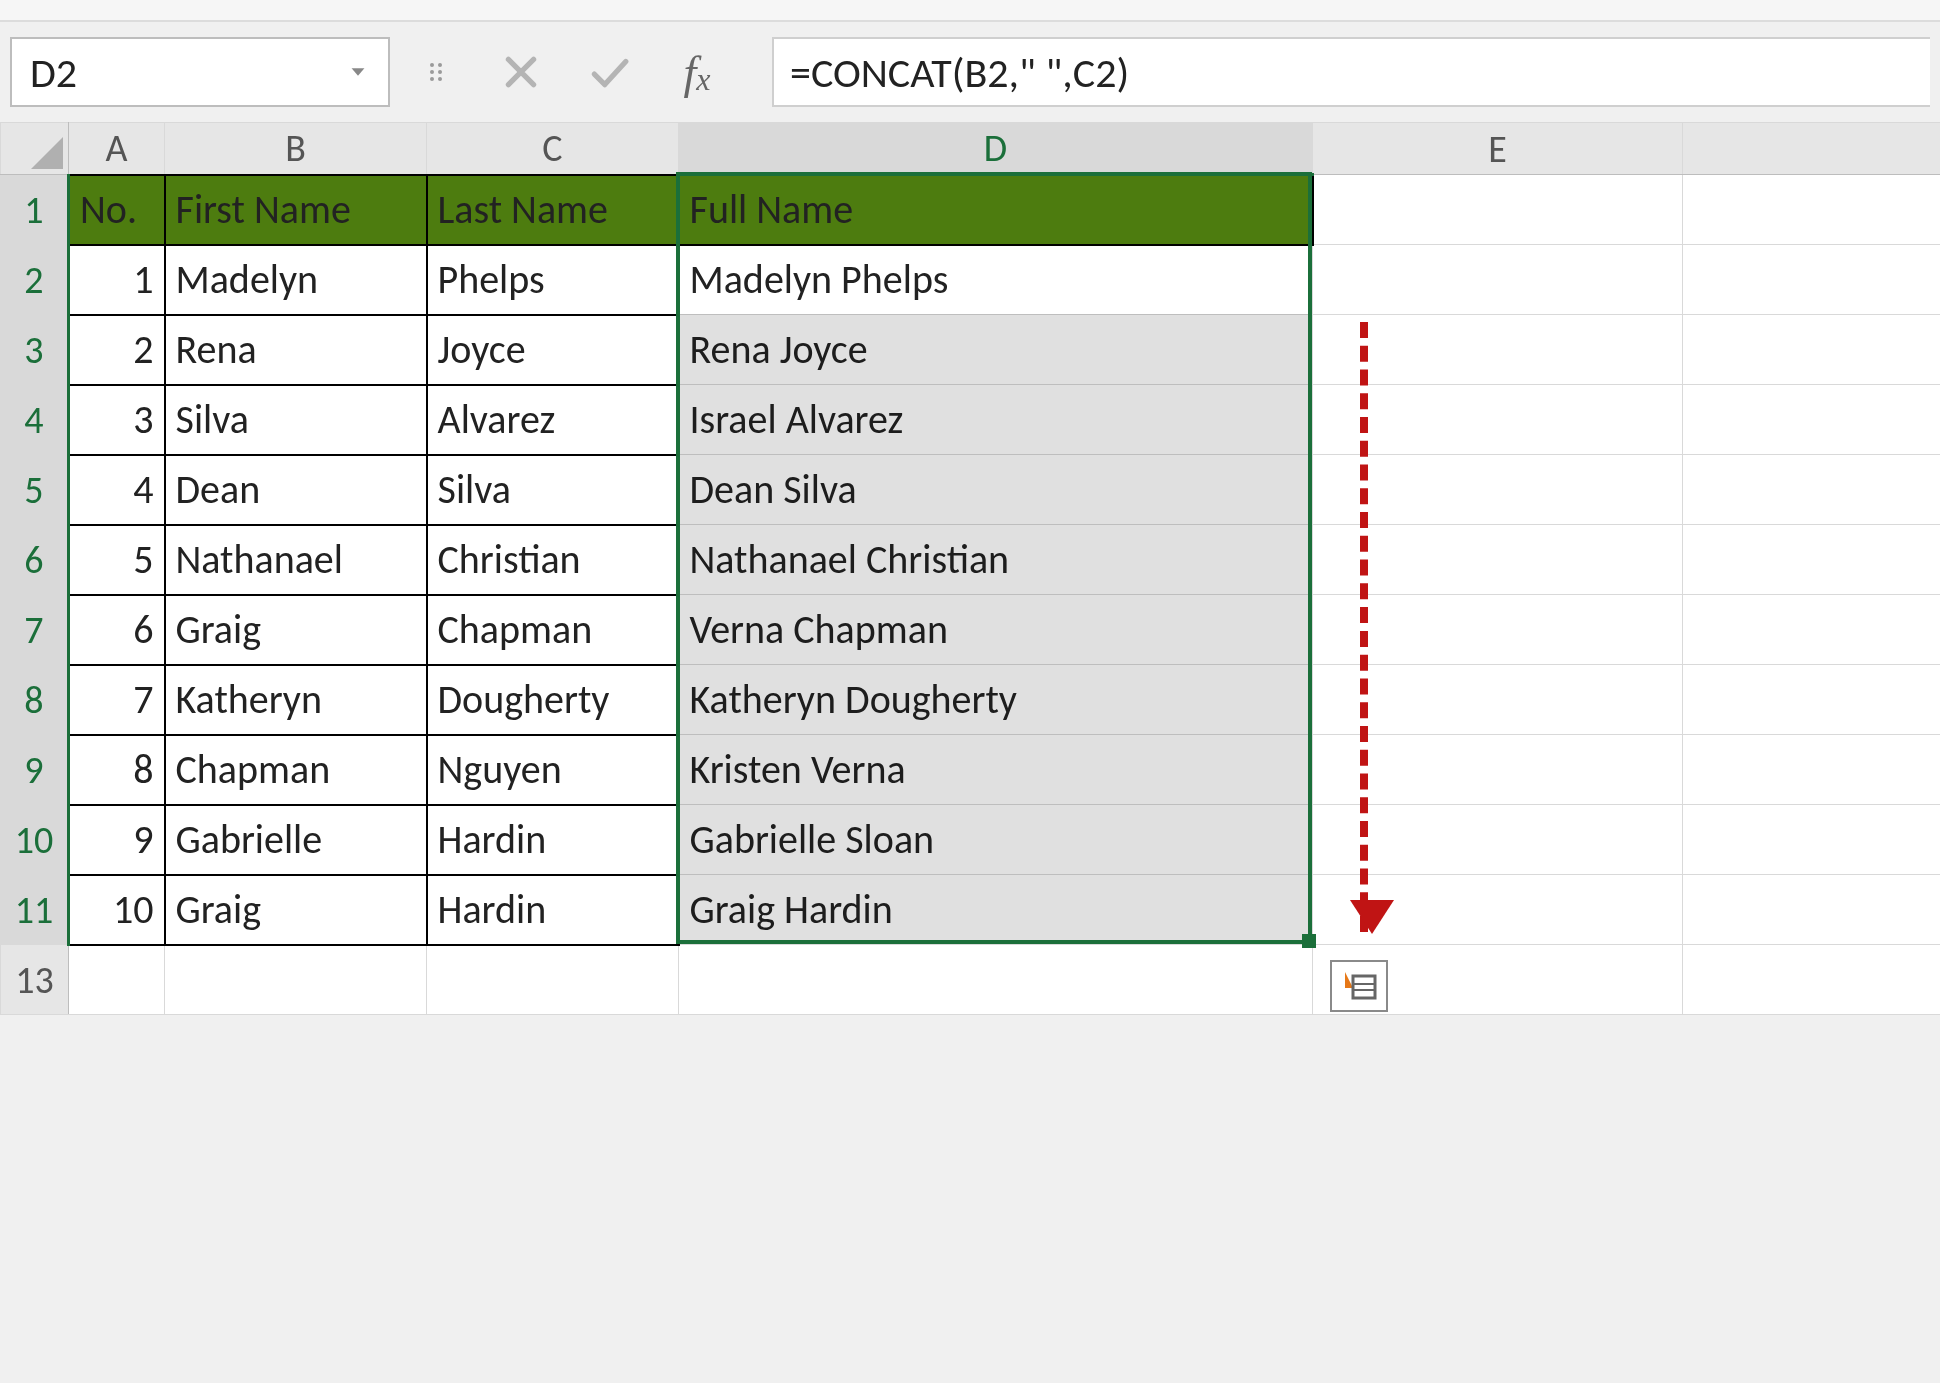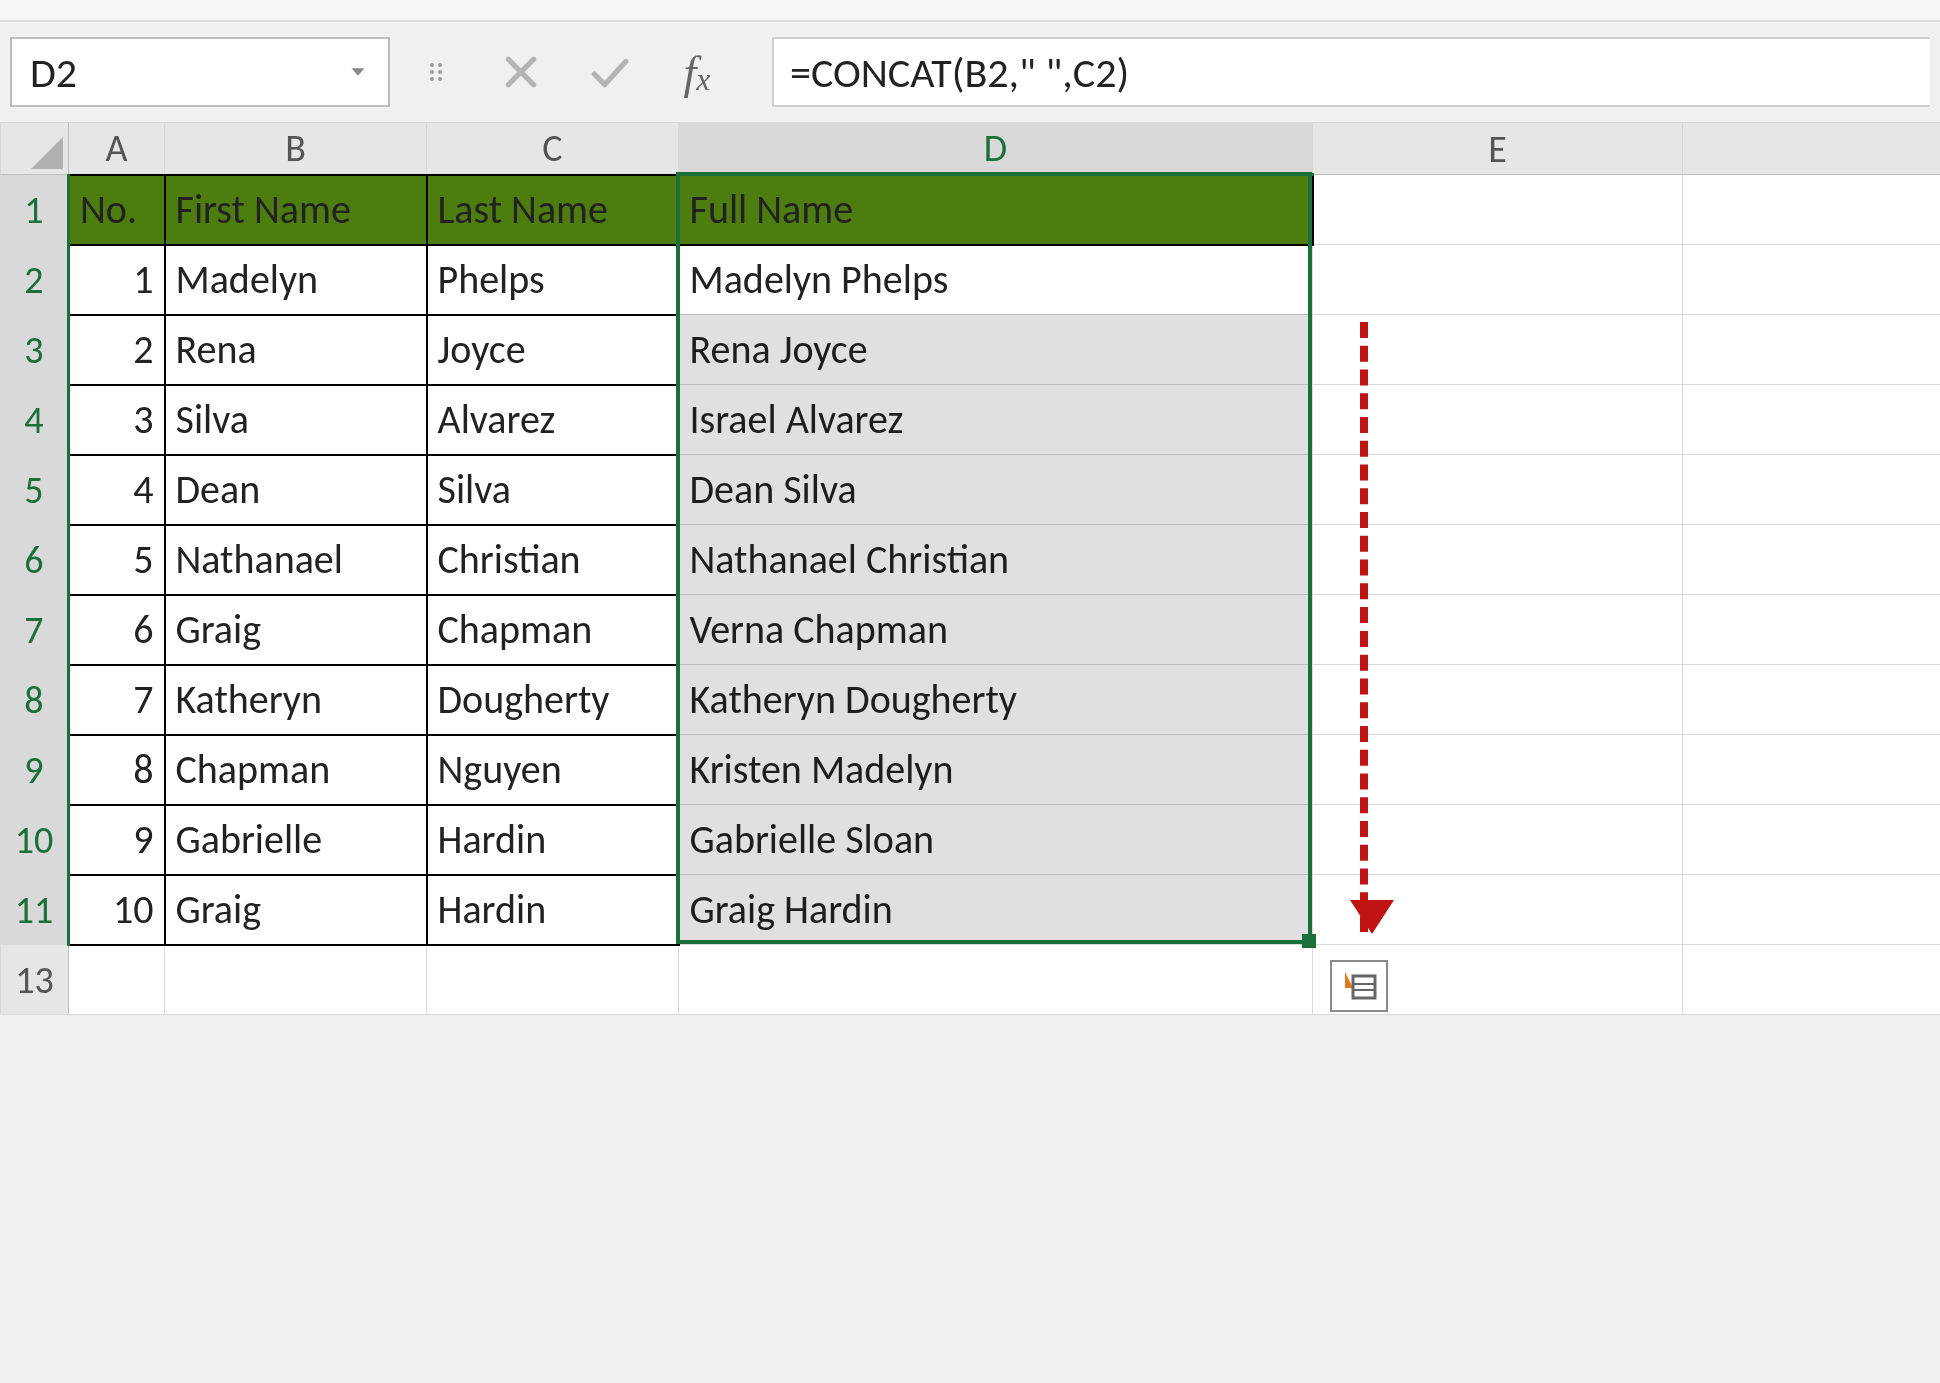--- a/index.html
+++ b/index.html
@@ -385,21 +385,21 @@
         <td class="cell txt inner"><span>Dougherty</span></td>
         <td class="cell txt dcol"><span>Katheryn Dougherty</span></td>
         <td class="cell"></td>
         <td class="cell"></td>
       </tr>
       <tr class="data-row">
         <th class="rowhdr active"><span>9</span></th>
         <td class="cell num inner"><span>8</span></td>
         <td class="cell txt inner"><span>Chapman</span></td>
         <td class="cell txt inner"><span>Nguyen</span></td>
-        <td class="cell txt dcol"><span>Kristen Madelyn</span></td>
+        <td class="cell txt dcol"><span>Kristen Verna</span></td>
         <td class="cell"></td>
         <td class="cell"></td>
       </tr>
       <tr class="data-row">
         <th class="rowhdr active"><span>10</span></th>
         <td class="cell num inner"><span>9</span></td>
         <td class="cell txt inner"><span>Gabrielle</span></td>
         <td class="cell txt inner"><span>Hardin</span></td>
         <td class="cell txt dcol"><span>Gabrielle Sloan</span></td>
         <td class="cell"></td>

